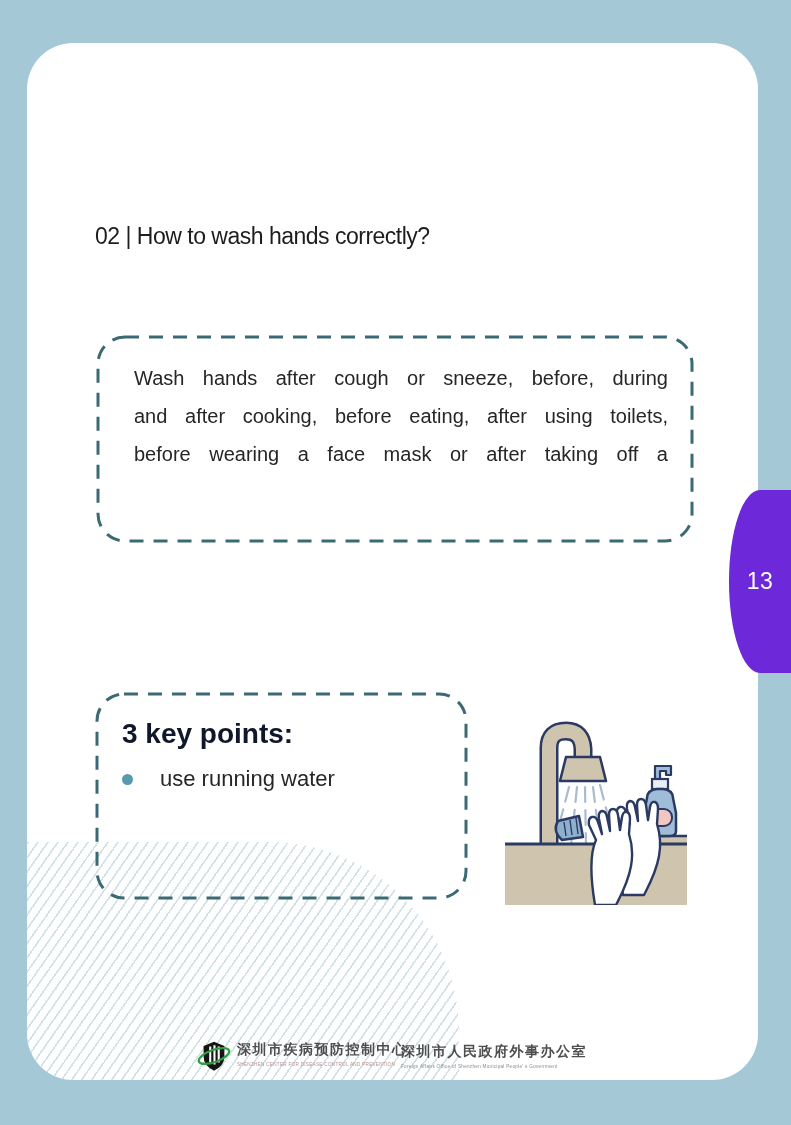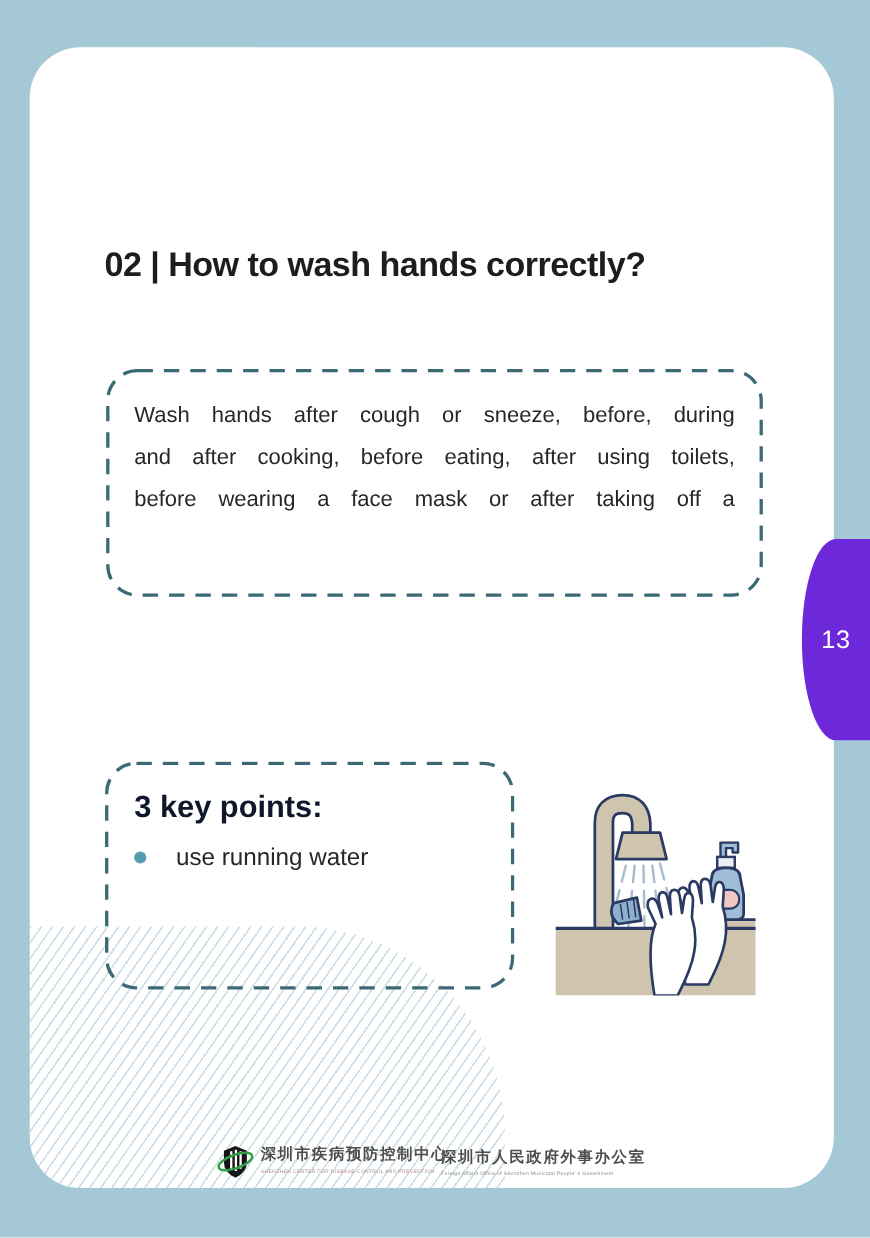--- a/index.html
+++ b/index.html
@@ -19,31 +19,31 @@
   }
   .stripes {
     position:absolute; left:0; bottom:0;
     width:432px; height:238px;
     background:repeating-linear-gradient(125deg,
       rgba(137,176,195,0.38) 0 1.6px, transparent 1.6px 8.2px);
     border-radius:0 190px 0 46px;
   }
   .page-title {
     position:absolute; left:68px; top:180px;
-    font-size:31px; font-weight:700; color:#1d1d1d;
+    font-size:23px; font-weight:400; color:#1d1d1d;
     letter-spacing:-0.5px; white-space:nowrap;
   }
   .dash-box { position:absolute; }
   .dash-box svg.border-svg { position:absolute; left:0; top:0; }
   .box1 { left:69px; top:292px; width:598px; height:208px; }
   .box1-text {
     position:absolute; left:26px; right:26px; top:24px;
     font-size:20px; line-height:38px; color:#262626;
   }
-  .jline { text-align:justify; text-align-last:justify; }
+  .jline { text-align:justify; text-align-last:justify;margin-left:12px; }
   .jline.last { text-align-last:left; }
   .box2 { left:68px; top:649px; width:373px; height:208px; }
   .kp-heading {
     position:absolute; left:27px; top:26px;
     font-size:28px; font-weight:700; color:#0f172a;
   }
   .kp-list {
     position:absolute; left:27px; top:66px; right:12px;
     list-style:none;
   }

